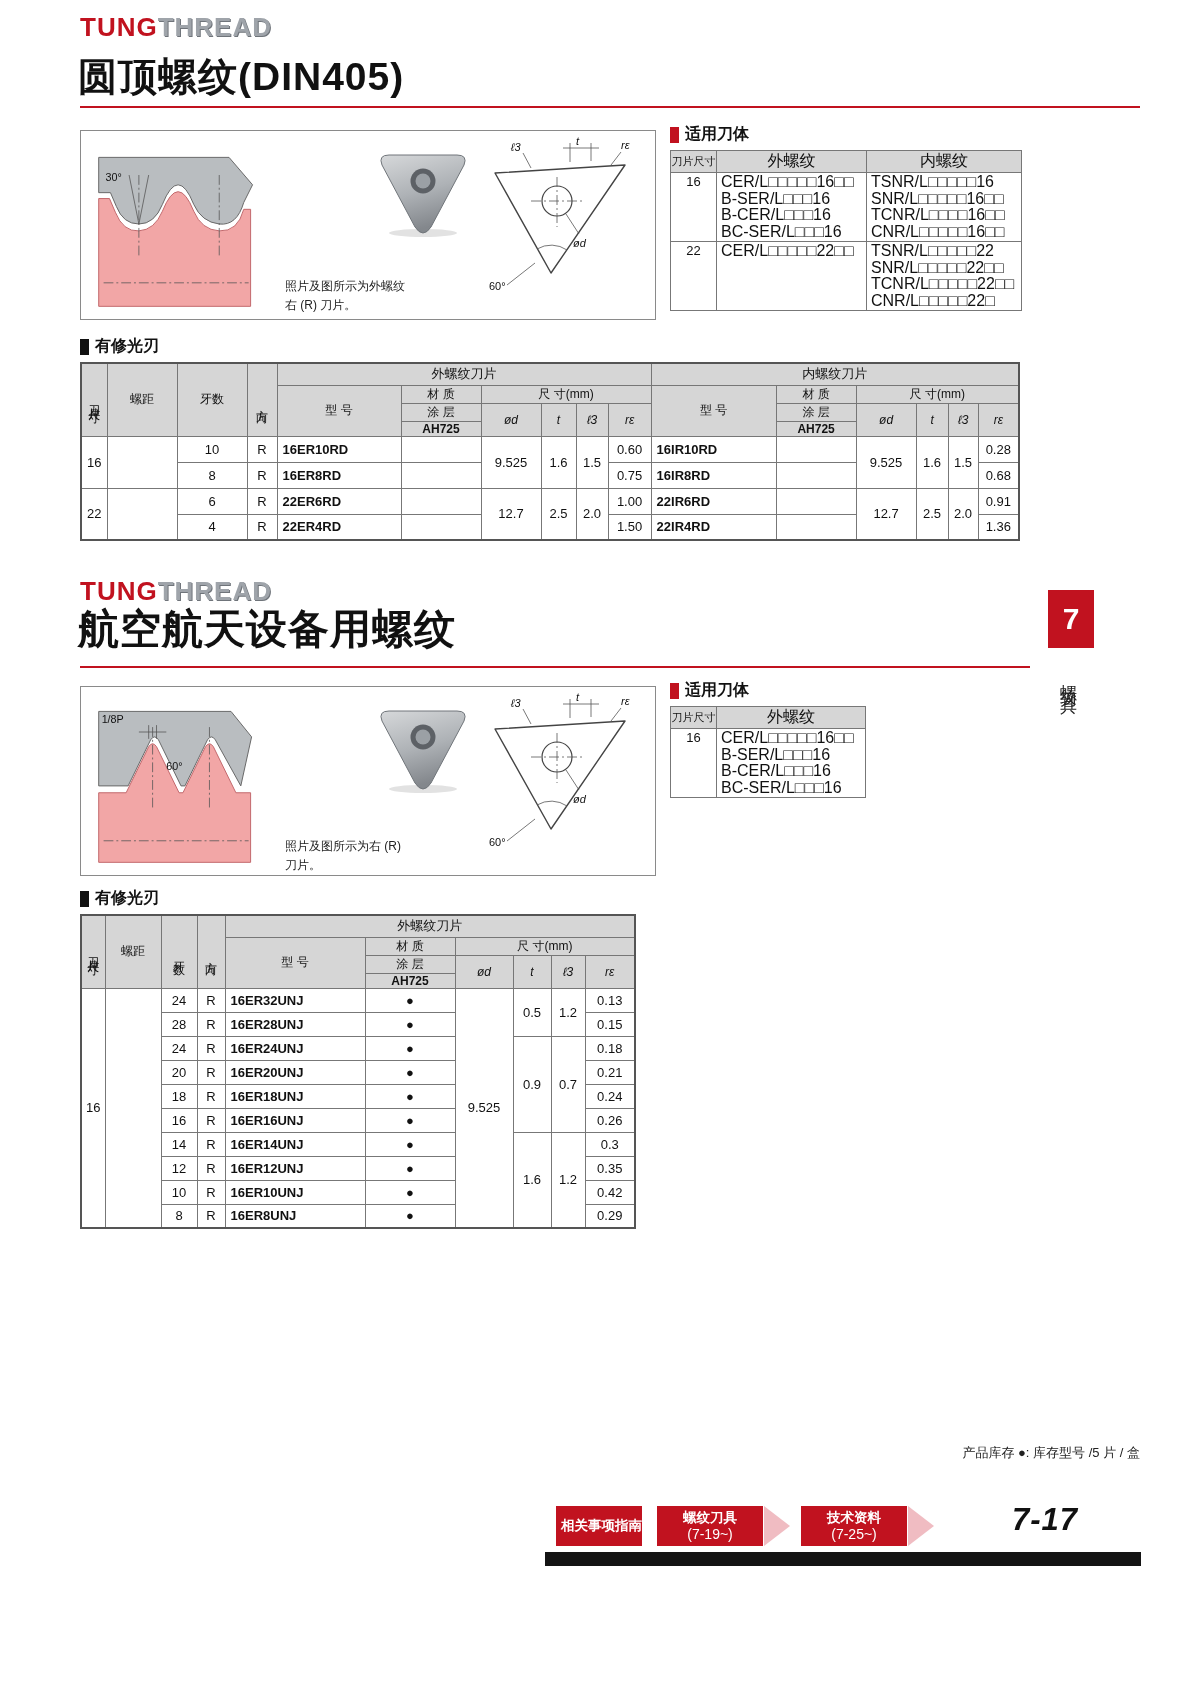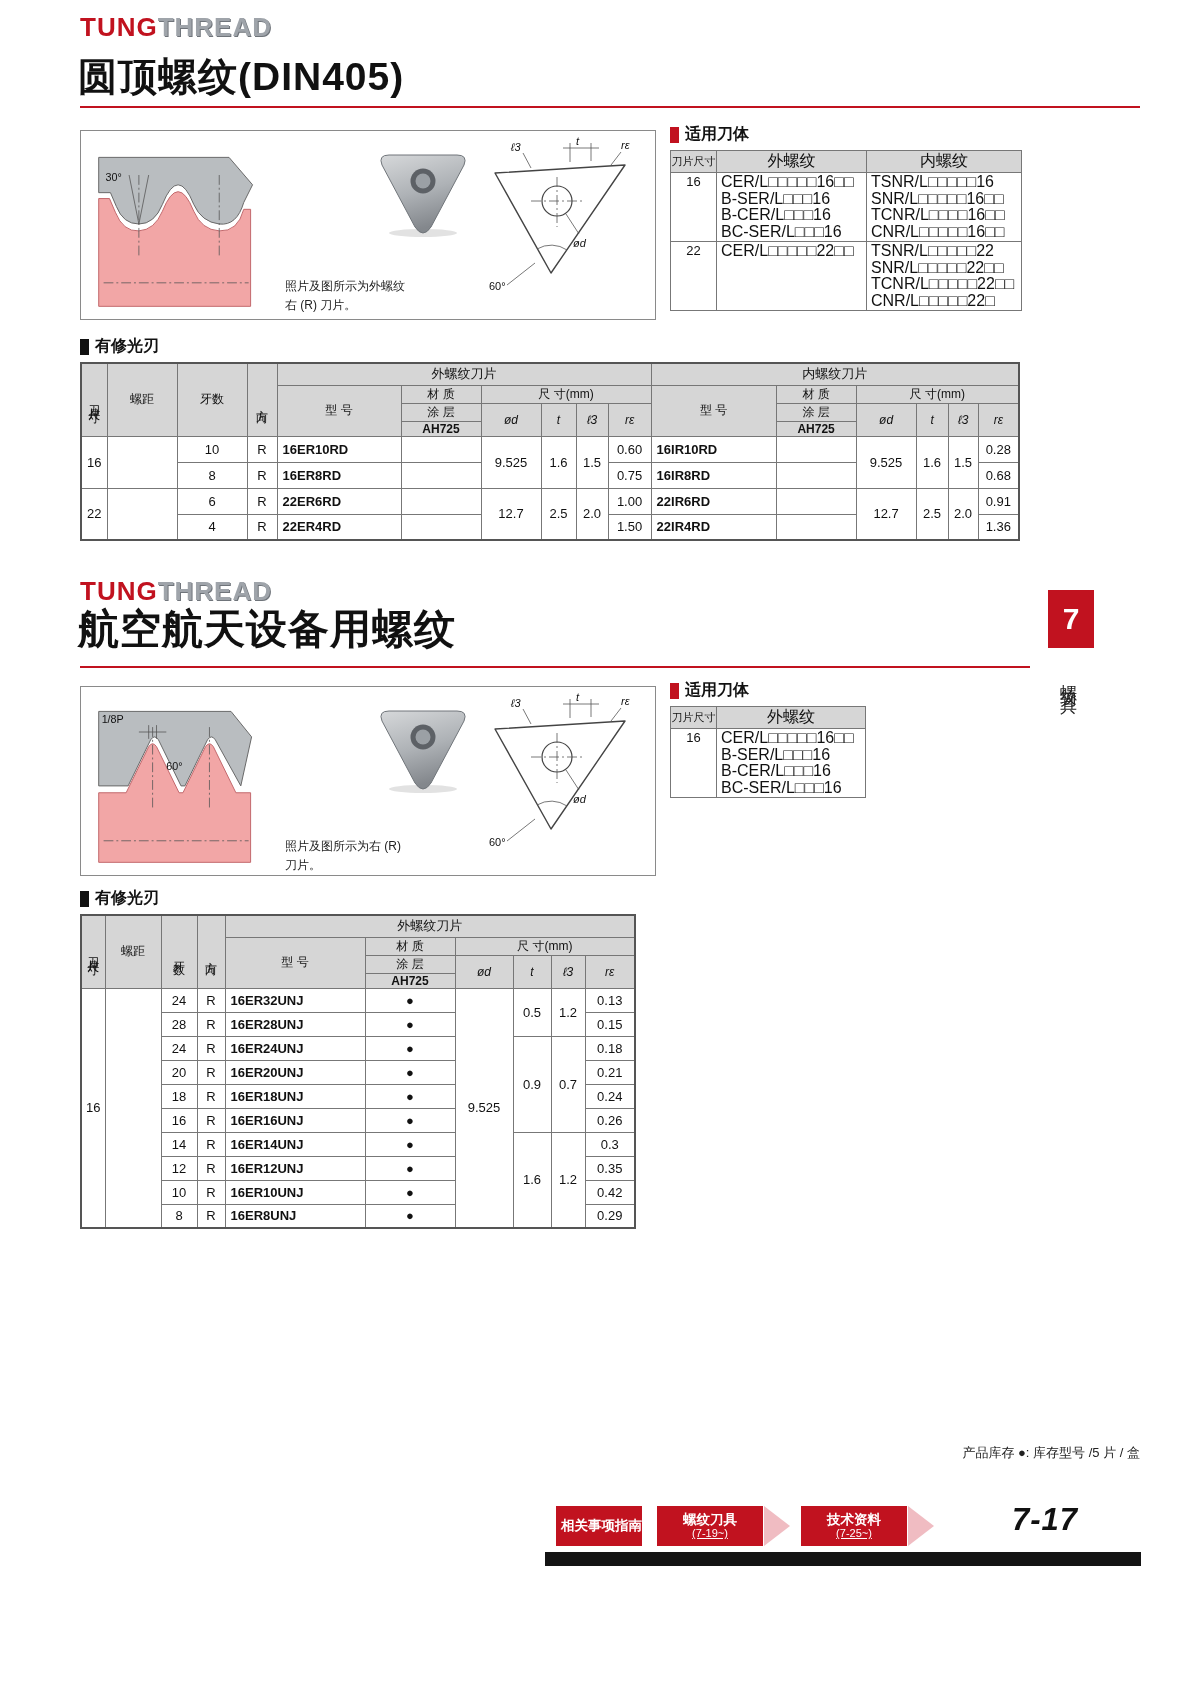--- a/index.html
+++ b/index.html
@@ -34,21 +34,21 @@
 .ins td.model{text-align:left;font-weight:bold;padding-left:5px;font-size:13px;white-space:nowrap;}
 .ins th.grade{font-weight:bold;}
 .ins th.hr1{font-size:13px;height:22px;}
 .ith{font-style:italic;}
 .vtext{writing-mode:vertical-rl;text-orientation:upright;letter-spacing:2px;line-height:1;display:inline-block;font-size:12px;}
 .chapter-tab{position:absolute;left:1048px;top:590px;width:46px;height:58px;background:#c1121f;color:#fff;font-size:30px;font-weight:bold;display:flex;align-items:center;justify-content:center;}
 .chapter-label{position:absolute;left:1057px;top:670px;font-size:17px;writing-mode:vertical-rl;text-orientation:upright;letter-spacing:5px;color:#222;}
 .stock-note{position:absolute;left:700px;top:1444px;width:440px;text-align:right;font-size:13px;color:#222;}
 .nav-box{position:absolute;top:1506px;height:40px;background:#c1121f;color:#fff;display:flex;flex-direction:column;align-items:center;justify-content:center;line-height:1.15;text-align:center;}
 .nav-main{font-size:13.5px;font-weight:bold;white-space:nowrap;}
-.nav-sub{font-size:11px;text-decoration:underline;}
+.nav-sub{font-size:14px;}
 .nav-arrow{position:absolute;top:1506px;width:0;height:0;border-top:20px solid transparent;border-bottom:20px solid transparent;border-left:26px solid #f0bcc2;}
 .page-no{position:absolute;left:1012px;top:1502px;font-size:31px;font-weight:bold;font-style:italic;letter-spacing:1px;}
 .black-bar{position:absolute;left:545px;top:1552px;width:596px;height:14px;background:#141414;}
 svg text{font-family:"Liberation Sans",sans-serif;fill:#111;}
 .cl{stroke:#555;stroke-width:0.8;stroke-dasharray:10 3 2 3;fill:none;}
 .thin{stroke:#555;stroke-width:0.8;fill:none;}
 </style>
 </head>
 <body>
 

